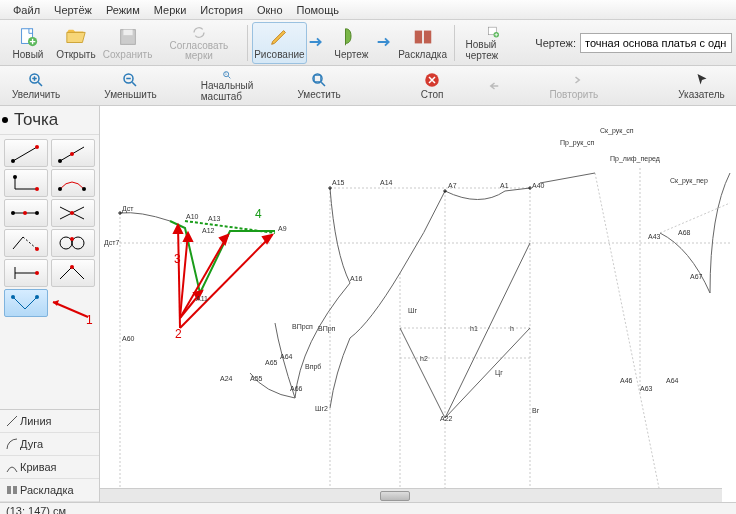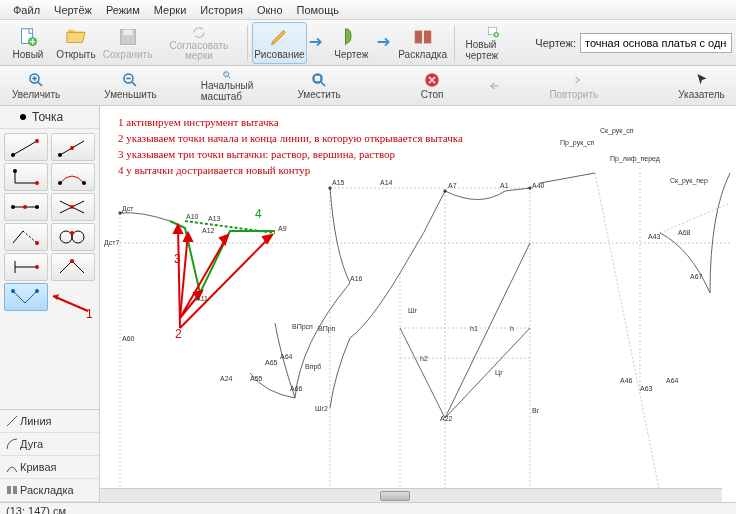--- a/index.html
+++ b/index.html
@@ -17,21 +17,21 @@
   .drawing-lbl { font-size: 11px; color: #333; margin-left: 8px; margin-right: 4px; }
   .drawing-input { flex: 1; height: 20px; border: 1px solid #aaa; padding: 0 4px; font-size: 11px; background: #fff; }
 
   .toolbar2 { background: linear-gradient(#f8f8f8, #e8e8e8); height: 40px; display: flex; align-items: center; border-bottom: 1px solid #ccc; padding: 0 4px; gap: 28px; }
   .tbtn2 { display: flex; flex-direction: column; align-items: center; justify-content: center; padding: 2px 8px; height: 36px; font-size: 10px; color: #444; }
   .tbtn2 .ic { width: 18px; height: 18px; }
   .tbtn2.disabled { color: #aaa; }
 
   .workspace { display: flex; height: 396px; }
   .leftpanel { width: 100px; background: #f4f4f4; border-right: 1px solid #ccc; display: flex; flex-direction: column; }
-  .tool-head { padding: 4px 20px; font-size: 12px; color: #333; display:flex; align-items:center; gap:6px; border-bottom:1px solid #ddd;}
+  .tool-head { padding: 4px 2px; font-size: 17px; color: #333; display:flex; align-items:center; gap:6px; border-bottom:1px solid #ddd;}
   .dot-ic { width:6px; height:6px; border-radius:50%; background:#000; display:inline-block;}
   .toolgrid { display: grid; grid-template-columns: 1fr 1fr; gap: 2px; padding: 4px; }
   .cell { width: 44px; height: 28px; background: linear-gradient(#fdfdfd,#e8e8e8); border: 1px solid #ccc; border-radius: 2px; display:flex; align-items:center; justify-content:center; }
   .cell.active { background: linear-gradient(#d6ecff,#b3d9f7); border-color:#7fb3dd; }
   .cell svg { width: 30px; height: 20px; }
   .red-arrow { position: relative; }
   .mode-list { margin-top: auto; border-top: 1px solid #ccc; }
   .mode-item { padding: 5px 6px; font-size: 11px; color: #333; display:flex; align-items:center; gap:2px; border-bottom:1px solid #e0e0e0;}
   .mode-item .mic { width:12px; height:12px; color:#666;}
 
@@ -308,26 +308,20 @@
           <svg class="mic" viewBox="0 0 12 12">
             <rect x="1" y="2" width="4" height="8" fill="#888"></rect>
             <rect x="7" y="2" width="4" height="8" fill="#888"></rect>
           </svg>
           <span>Раскладка</span>
         </div>
     </div>
   </div>
 
   <div class="canvas-wrap">
-    <div class="instr">
-      <div>1 активируем инструмент вытачка</div>
-      <div>2 указываем точки начала и конца линии, в которую открывается вытачка</div>
-      <div>3 указываем три точки вытачки: раствор, вершина, раствор</div>
-      <div>4 у вытачки достраивается новый контур</div>
-    </div>
     <svg class="main" viewBox="0 0 636 382">
 
       <g stroke="#bbb" stroke-width="0.8" fill="none" stroke-dasharray="2 2">
         <line x1="20" y1="100" x2="20" y2="380"></line>
         <line x1="20" y1="130" x2="630" y2="130"></line>
         <line x1="230" y1="75" x2="430" y2="75"></line>
         <line x1="230" y1="75" x2="230" y2="380"></line>
         <line x1="300" y1="160" x2="300" y2="380"></line>
         <line x1="345" y1="78" x2="345" y2="380"></line>
         <line x1="430" y1="75" x2="430" y2="380"></line>

